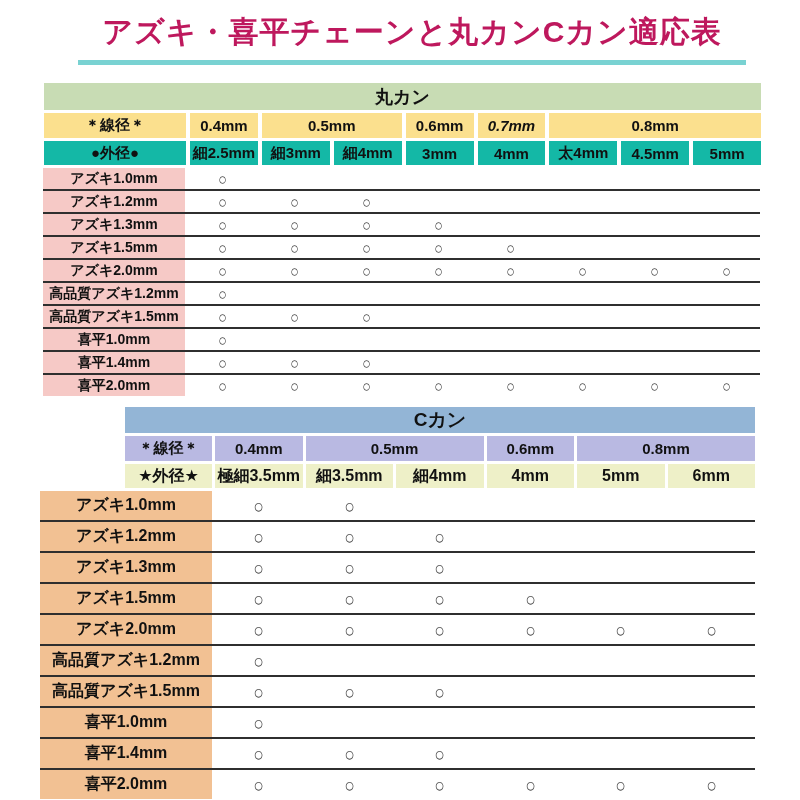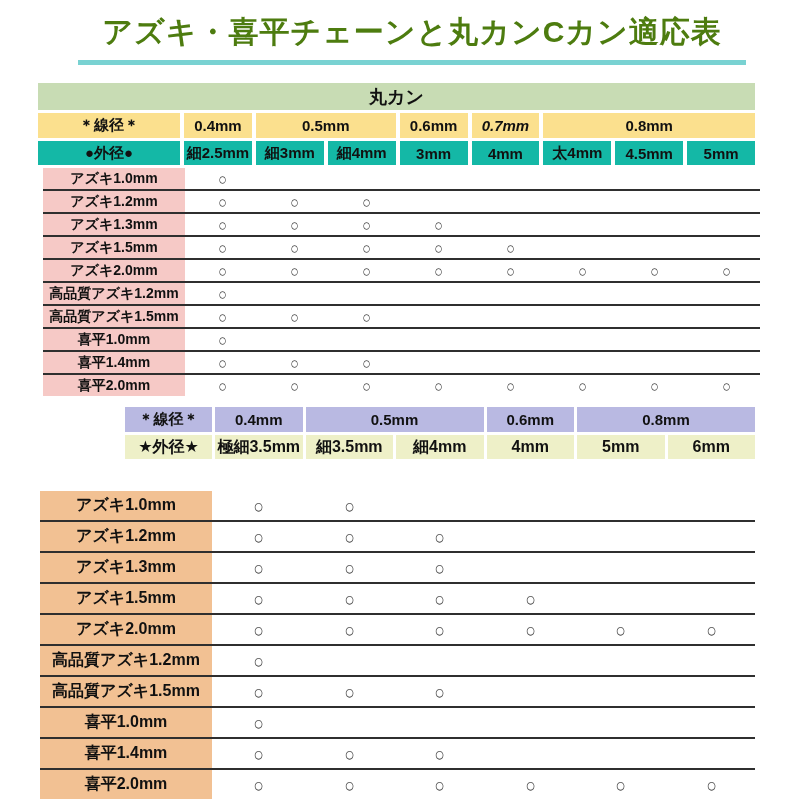--- a/index.html
+++ b/index.html
@@ -1,29 +1,29 @@
 <!DOCTYPE html>
 <html><head>
 <meta charset="utf-8">
 <style>
   html,body{margin:0;padding:0;background:#ffffff;}
   .page{position:relative;width:800px;height:800px;background:#ffffff;overflow:hidden;
         font-family:"Liberation Sans","DejaVu Sans",sans-serif;color:#111;}
   
   .title{position:absolute;left:78px;top:12px;width:668px;margin:0;text-align:center;
-         font-size:30px;font-weight:bold;color:#4d7c0f;letter-spacing:1px;
+         font-size:30px;font-weight:bold;color:#be185d;letter-spacing:1px;
          padding-bottom:7px;border-bottom:5px solid #79d2d2;white-space:nowrap;}
   
   .hrow,.drow{display:grid;column-gap:4px;}
   .cell{display:flex;align-items:center;justify-content:center;font-weight:bold;
         white-space:nowrap;overflow:hidden;}
   .banner{display:flex;align-items:center;justify-content:center;font-weight:bold;}
   .mark{font-weight:400;color:#4f4f4f;display:inline-block;transform:scale(0.95,1.1);line-height:1;}
   
-  #t0-head{position:absolute;left:38px;top:83px;width:717px;}
+  #t0-head{position:absolute;left:44px;top:83px;width:717px;}
   #t0-body{position:absolute;left:43px;top:168px;width:717px;}
   .t1 .hrow,.t1 .drow{grid-template-columns:142px repeat(8,1fr);column-gap:4px;}
   .t1 .banner{height:27px;background:#c8dcb4;font-size:18px;margin-bottom:3px;color:#111;}
   .t1 .wire{margin-bottom:3px;}
   .t1 .wire .cell{height:25px;background:#fbe08e;font-size:15px;}
   .t1 .outer{margin-bottom:3px;}
   .t1 .outer .cell{height:24px;background:#14b8a6;font-size:15px;}
   .t1 .drow{border-bottom:2px solid #2f2f2f;}
   .t1 .drow:last-child{border-bottom:none;}
   .t1 .drow .cell{height:21px;background:#ffffff;font-size:14px;}
@@ -253,20 +253,21 @@
         <div class="cell">
           <span class="mark">○</span>
         </div>
         <div class="cell">
           <span class="mark">○</span>
         </div>
       </div>
     </section>
 
   <section id="t1-head" class="t2h">
+      <div class="banner">Cカン</div>
       <div class="hrow wire">
         <div class="cell label">＊線径＊</div>
         <div class="cell" style="grid-column: 2 / span 1;">0.4mm</div>
         <div class="cell" style="grid-column: 3 / span 2;">0.5mm</div>
         <div class="cell" style="grid-column: 5 / span 1;">0.6mm</div>
         <div class="cell" style="grid-column: 6 / span 2;">0.8mm</div>
       </div>
       <div class="hrow outer">
         <div class="cell label">★外径★</div>
         <div class="cell">極細3.5mm</div>

